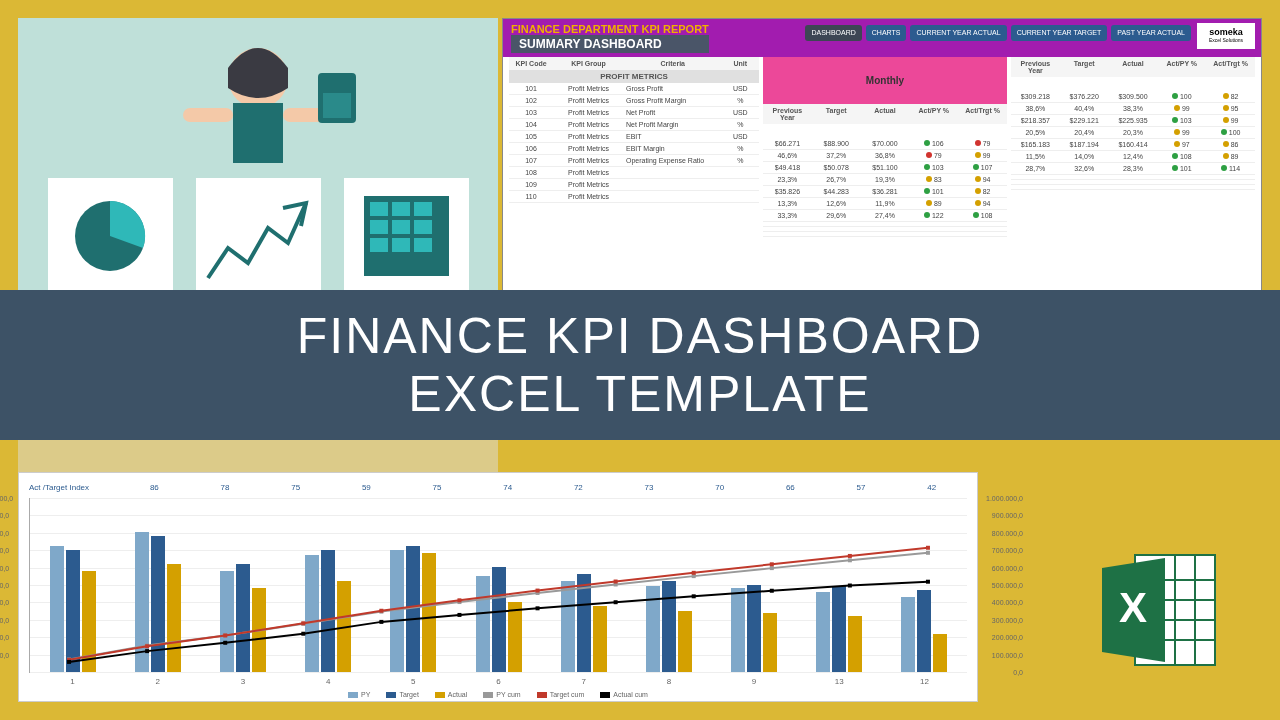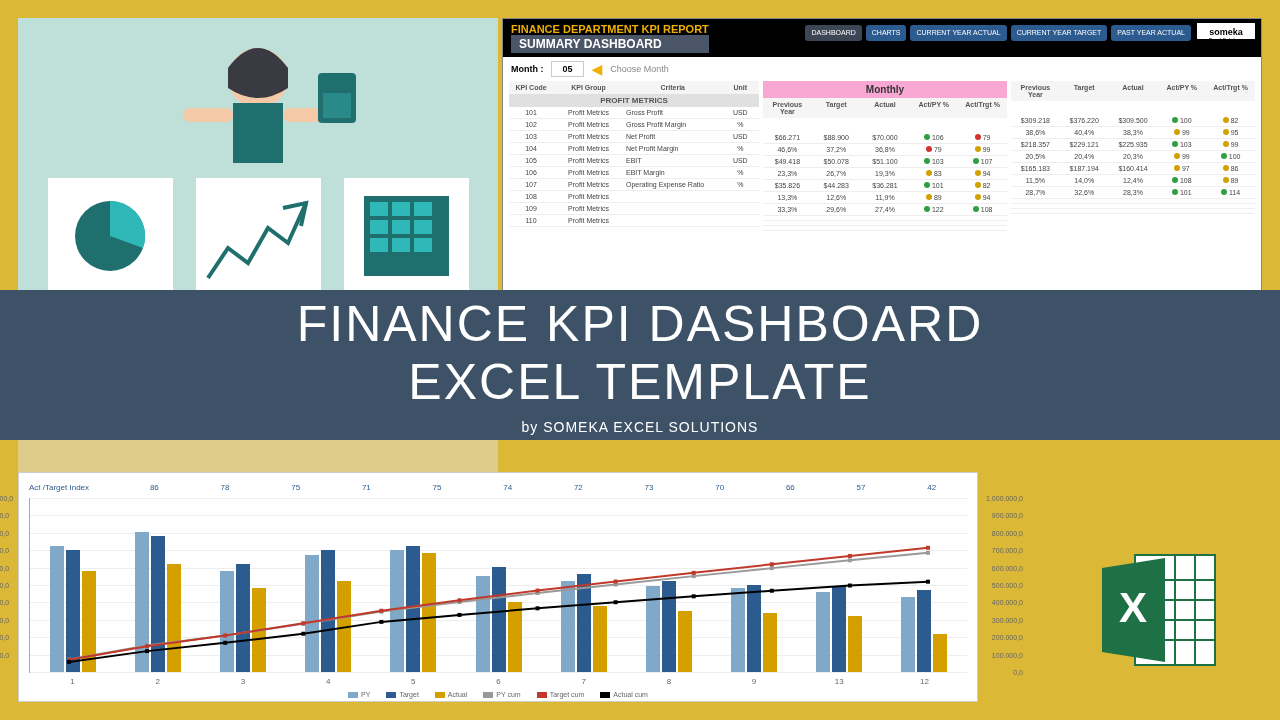--- a/index.html
+++ b/index.html
@@ -1,34 +1,34 @@
 <!DOCTYPE html>
 <html><head>
 <meta charset="utf-8">
 <style>
 *{box-sizing:border-box;margin:0;padding:0;font-family:Arial,sans-serif}
 body{width:1280px;height:720px;background:#dbb835;position:relative;overflow:hidden}
 .illus{position:absolute;left:18px;top:18px;width:480px;height:280px;background:#bfe0d9}
 .dashboard{position:absolute;right:18px;top:18px;width:760px;height:300px;background:#fff;border:1px solid #888}
-.dash-head{background:#000000;padding:4px 8px;display:flex;align-items:center;gap:6px}
+.dash-head{background:#a21caf;padding:4px 8px;display:flex;align-items:center;gap:6px}
 .dash-title{color:#f0b000;font-size:11px;font-weight:bold}
 .dash-sub{color:#fff;font-size:12px;font-weight:bold;background:#4a5568;padding:2px 8px}
 .nav-btns{position:absolute;right:70px;top:6px;display:flex;gap:4px}
 .nav-btn{background:#2c5b8f;color:#fff;font-size:7px;padding:4px 6px;border-radius:3px;text-align:center;line-height:1.1}
 .nav-btn.active{background:#3d4654}
-.logo{position:absolute;right:6px;top:4px;width:58px;height:16px;background:#fff;text-align:center;font-size:9px;font-weight:bold;padding-top:4px}
+.logo{position:absolute;right:6px;top:4px;width:58px;height:26px;background:#fff;text-align:center;font-size:9px;font-weight:bold;padding-top:4px}
 .logo small{font-size:5px;display:block;font-weight:normal}
 .month-row{padding:4px 8px;display:flex;align-items:center;gap:8px;font-size:9px}
 .month-box{background:#fff;border:1px solid #ccc;padding:2px 10px;font-weight:bold}
 .choose{color:#888}
 .arrow{color:#f0b000;font-size:14px}
 .panels{display:flex;gap:4px;padding:0 6px}
 .left-panel{flex:0 0 250px}
 .mid-panel,.right-panel{flex:1}
-.panel-head{background:#f9a8d4;color:#333;text-align:center;font-size:10px;font-weight:bold;padding:3px}
+.panel-head{background:#ec4899;color:#333;text-align:center;font-size:10px;font-weight:bold;padding:18px}
 .th-row{display:flex;background:#f5f5f5;font-size:7px;font-weight:bold;color:#555}
 .th-row>div{padding:3px 2px;text-align:center;flex:1}
 .section-h{background:#e0e0e0;font-size:8px;font-weight:bold;text-align:center;padding:2px;color:#555}
 .tr{display:flex;font-size:7px;color:#444;border-bottom:1px solid #eee}
 .tr>div{padding:2px;text-align:center;flex:1}
 .dot{display:inline-block;width:6px;height:6px;border-radius:50%;margin-right:2px}
 .dg{background:#2ea043}.dr{background:#d1342f}.dy{background:#d4a000}
 .banner{position:absolute;left:0;top:290px;width:1280px;height:150px;background:#3d5266;display:flex;flex-direction:column;align-items:center;justify-content:center;color:#fff}
 .banner h1{font-size:50px;font-weight:300;letter-spacing:2px}
 .banner p{font-size:14px;margin-top:8px;letter-spacing:1px}
@@ -95,26 +95,20 @@
     </div>
     <div class="nav-btns">
       <div class="nav-btn active">DASHBOARD</div>
       <div class="nav-btn">CHARTS</div>
       <div class="nav-btn">CURRENT YEAR ACTUAL</div>
       <div class="nav-btn">CURRENT YEAR TARGET</div>
       <div class="nav-btn">PAST YEAR ACTUAL</div>
     </div>
     <div class="logo"><span>someka</span><small>Excel Solutions</small></div>
   </div>
-  <div class="month-row">
-    <b>Month :</b>
-    <span class="month-box">05</span>
-    <span class="arrow">◀</span>
-    <span class="choose">Choose Month</span>
-  </div>
   <div class="panels">
     <div class="left-panel">
       <div class="th-row">
         <div style="flex:0.6">KPI Code</div>
         <div>KPI Group</div>
         <div style="flex:1.4">Criteria</div>
         <div style="flex:0.5">Unit</div>
       </div>
       <div class="section-h">PROFIT METRICS</div>
       <div id="kpi-rows">
@@ -346,31 +340,30 @@
         </div>
     </div>
   </div>
 </div>
 
 <div class="bg-table"></div>
 
 <div class="banner">
   <h1>FINANCE KPI DASHBOARD</h1>
   <h1>EXCEL TEMPLATE</h1>
-  <p>by SOMEKA EXCEL SOLUTIONS</p>
 </div>
 
 <div class="chart">
   <div class="idx-row">
     <div style="flex:0 0 90px;text-align:left">Act /Target Index</div>
     <div id="idx-vals" style="flex:1;display:flex">
         <div style="flex:1;text-align:center">86</div>
         <div style="flex:1;text-align:center">78</div>
         <div style="flex:1;text-align:center">75</div>
-        <div style="flex:1;text-align:center">71</div>
+        <div style="flex:1;text-align:center">59</div>
         <div style="flex:1;text-align:center">75</div>
         <div style="flex:1;text-align:center">74</div>
         <div style="flex:1;text-align:center">72</div>
         <div style="flex:1;text-align:center">73</div>
         <div style="flex:1;text-align:center">70</div>
         <div style="flex:1;text-align:center">66</div>
         <div style="flex:1;text-align:center">57</div>
         <div style="flex:1;text-align:center">42</div>
       </div>
   </div>

